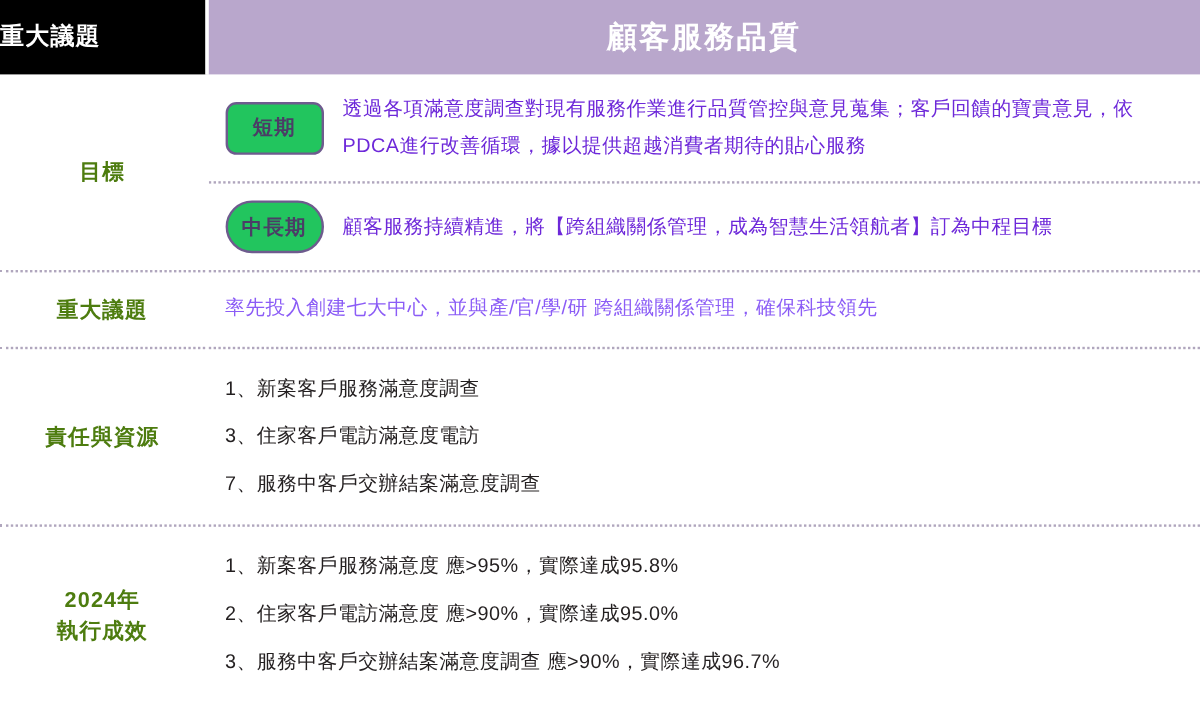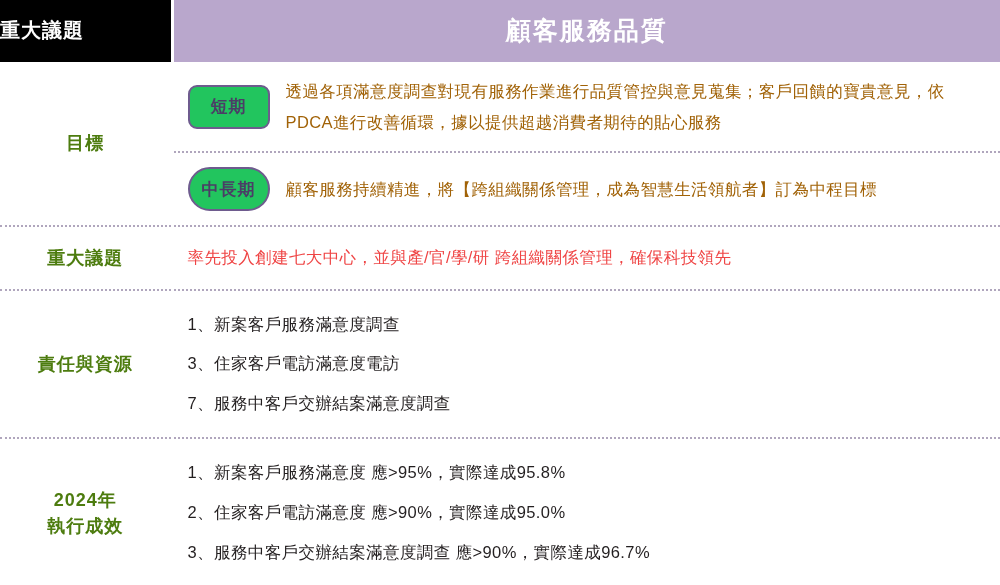--- a/index.html
+++ b/index.html
@@ -101,30 +101,30 @@
     letter-spacing: 1px;
     background: #22c55e;
     margin-right: 16px;
   }
   .pill.round {
     border-radius: 22px;
   }
   .goal-text {
     font-size: 16.5px;
     line-height: 1.85;
-    color: #a16207;
+    color: #6d28d9;
     letter-spacing: 0.4px;
   }
 
   .plain-text {
     font-size: 16.5px;
     line-height: 1.8;
     letter-spacing: 0.4px;
     padding: 16px 16px 16px 14px;
-    color: #ef4444;
+    color: #8b5cf6;
   }
   ol.num-list {
     margin: 0;
     padding: 14px 12px 14px 14px;
     list-style: none;
   }
   ol.num-list li {
     font-size: 16.5px;
     line-height: 1.55;
     letter-spacing: 0.4px;

